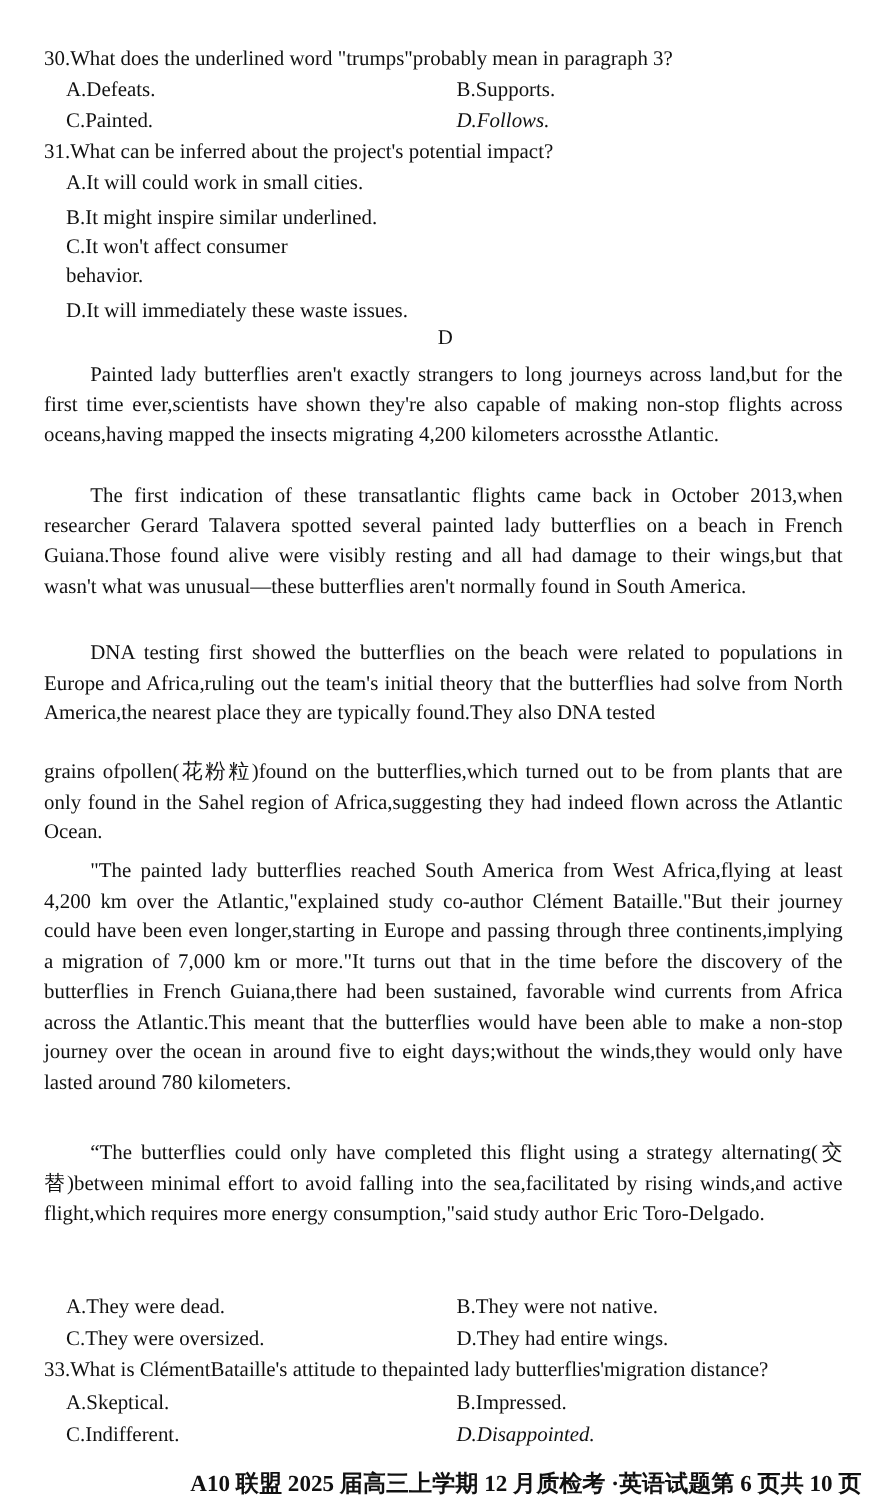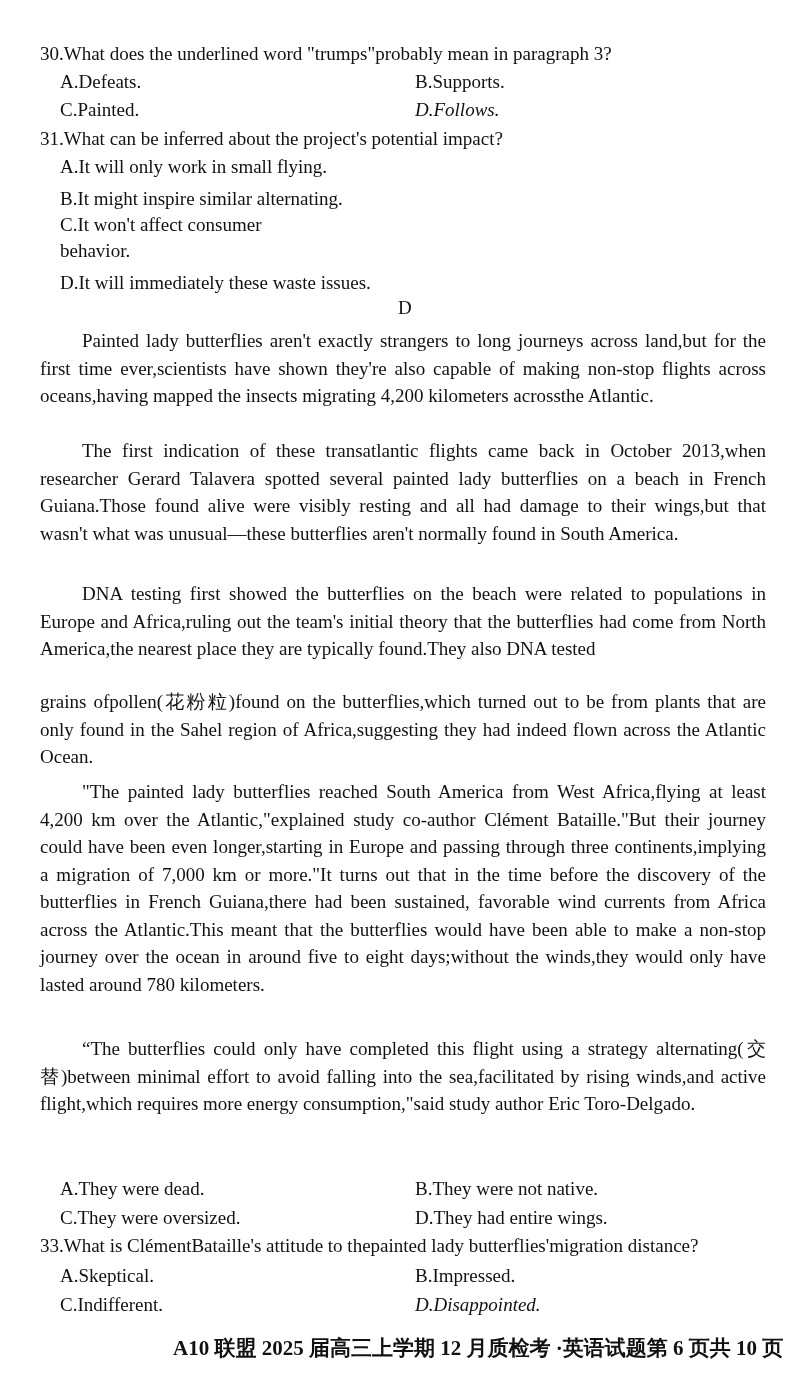--- a/index.html
+++ b/index.html
@@ -33,31 +33,31 @@
 
 <div class="page">
 
   <div class="line q" style="top:43px">30.What does the underlined word "trumps"probably mean in paragraph 3?</div>
   <div class="line opt-l" style="top:71px">A.Defeats.</div>
   <div class="line opt-r" style="top:71px">B.Supports.</div>
   <div class="line opt-l" style="top:99px">C.Painted.</div>
   <div class="line opt-r it" style="top:99px">D.Follows.</div>
 
   <div class="line q" style="top:128px">31.What can be inferred about the project's potential impact?</div>
-  <div class="line opt-l" style="top:156px">A.It will only work in small flying.</div>
-  <div class="line opt-l" style="top:188px">B.It might inspire similar alternating.</div>
+  <div class="line opt-l" style="top:156px">A.It will could work in small cities.</div>
+  <div class="line opt-l" style="top:188px">B.It might inspire similar underlined.</div>
   <div class="line opt-l" style="top:214px">C.It won't affect consumer</div>
   <div class="line opt-l" style="top:240px">behavior.</div>
   <div class="line opt-l" style="top:272px">D.It will immediately these waste issues.</div>
 
   <div class="line sec" style="top:297px">D</div>
 
   <div class="para" style="top:327px">Painted lady butterflies aren't exactly strangers to long journeys across land,but for the first time ever,scientists have shown they're also capable of making non-stop flights across oceans,having mapped the insects migrating 4,200 kilometers acrossthe Atlantic.</div>
   <div class="para" style="top:437px">The first indication of these transatlantic flights came back in October 2013,when researcher Gerard Talavera spotted several painted lady butterflies on a beach in French Guiana.Those found alive were visibly resting and all had damage to their wings,but that wasn't what was unusual—these butterflies aren't normally found in South America.</div>
-  <div class="para" style="top:580px">DNA testing first showed the butterflies on the beach were related to populations in Europe and Africa,ruling out the team's initial theory that the butterflies had come from North America,the nearest place they are typically found.They also DNA tested</div>
+  <div class="para" style="top:580px">DNA testing first showed the butterflies on the beach were related to populations in Europe and Africa,ruling out the team's initial theory that the butterflies had solve from North America,the nearest place they are typically found.They also DNA tested</div>
   <div class="para noindent" style="top:688px">grains ofpollen(花粉粒)found on the butterflies,which turned out to be from plants that are only found in the Sahel region of Africa,suggesting they had indeed flown across the Atlantic Ocean.</div>
   <div class="para" style="top:778px">"The painted lady butterflies reached South America from West Africa,flying at least 4,200 km over the Atlantic,"explained study co-author Clément Bataille."But their journey could have been even longer,starting in Europe and passing through three continents,implying a migration of 7,000 km or more."It turns out that in the time before the discovery of the butterflies in French Guiana,there had been sustained, favorable wind currents from Africa across the Atlantic.This meant that the butterflies would have been able to make a non-stop journey over the ocean in around five to eight days;without the winds,they would only have lasted around 780 kilometers.</div>
   <div class="para" style="top:1035px">“The butterflies could only have completed this flight using a strategy alternating(交替)between minimal effort to avoid falling into the sea,facilitated by rising winds,and active flight,which requires more energy consumption,"said study author Eric Toro-Delgado.</div>
 
   <div class="line opt-l" style="top:1178px">A.They were dead.</div>
   <div class="line opt-r" style="top:1178px">B.They were not native.</div>
   <div class="line opt-l" style="top:1207px">C.They were oversized.</div>
   <div class="line opt-r" style="top:1207px">D.They had entire wings.</div>
 
   <div class="line q" style="top:1235px">33.What is ClémentBataille's attitude to thepainted lady butterflies'migration distance?</div>

